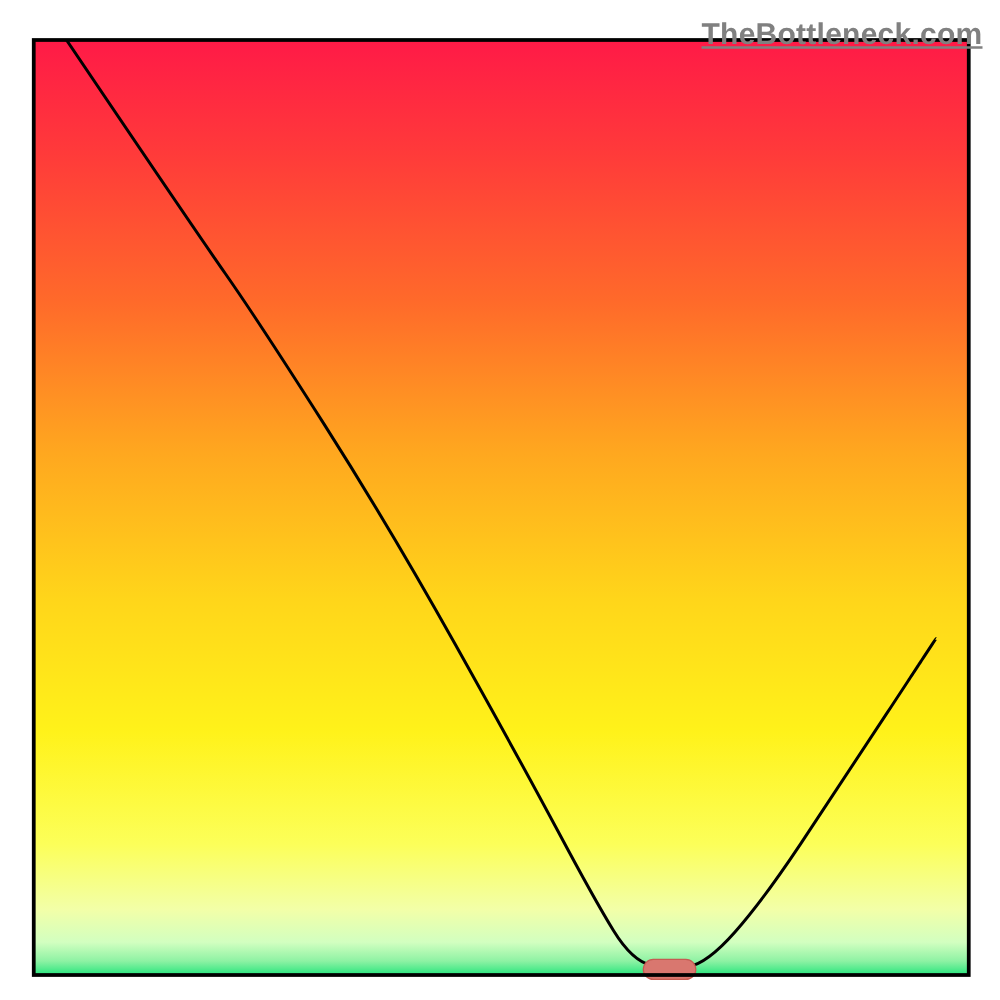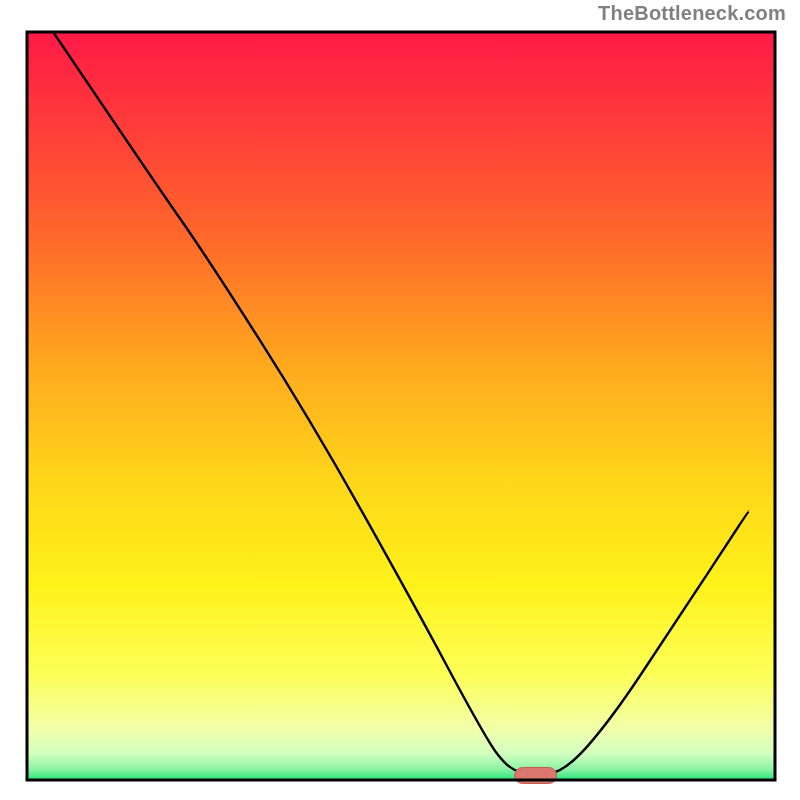--- a/index.html
+++ b/index.html
@@ -11,27 +11,28 @@
     background: #ffffff;
     font-family: Arial, Helvetica, sans-serif;
   }
   .container {
     position: relative;
     width: 800px;
     height: 800px;
   }
   .watermark {
     position: absolute;
-    top: 2px;
+    top: 14px;
     right: 14px;
-    font-size: 20px;
+    font-size: 24px;
     font-weight: 600;
     color: #808080;
     letter-spacing: 0.2px;
     z-index: 10;
+    text-decoration: underline;
   }
   svg.chart {
     position: absolute;
     top: 0;
     left: 0;
     width: 800px;
     height: 800px;
   }
 </style>
 </head>

